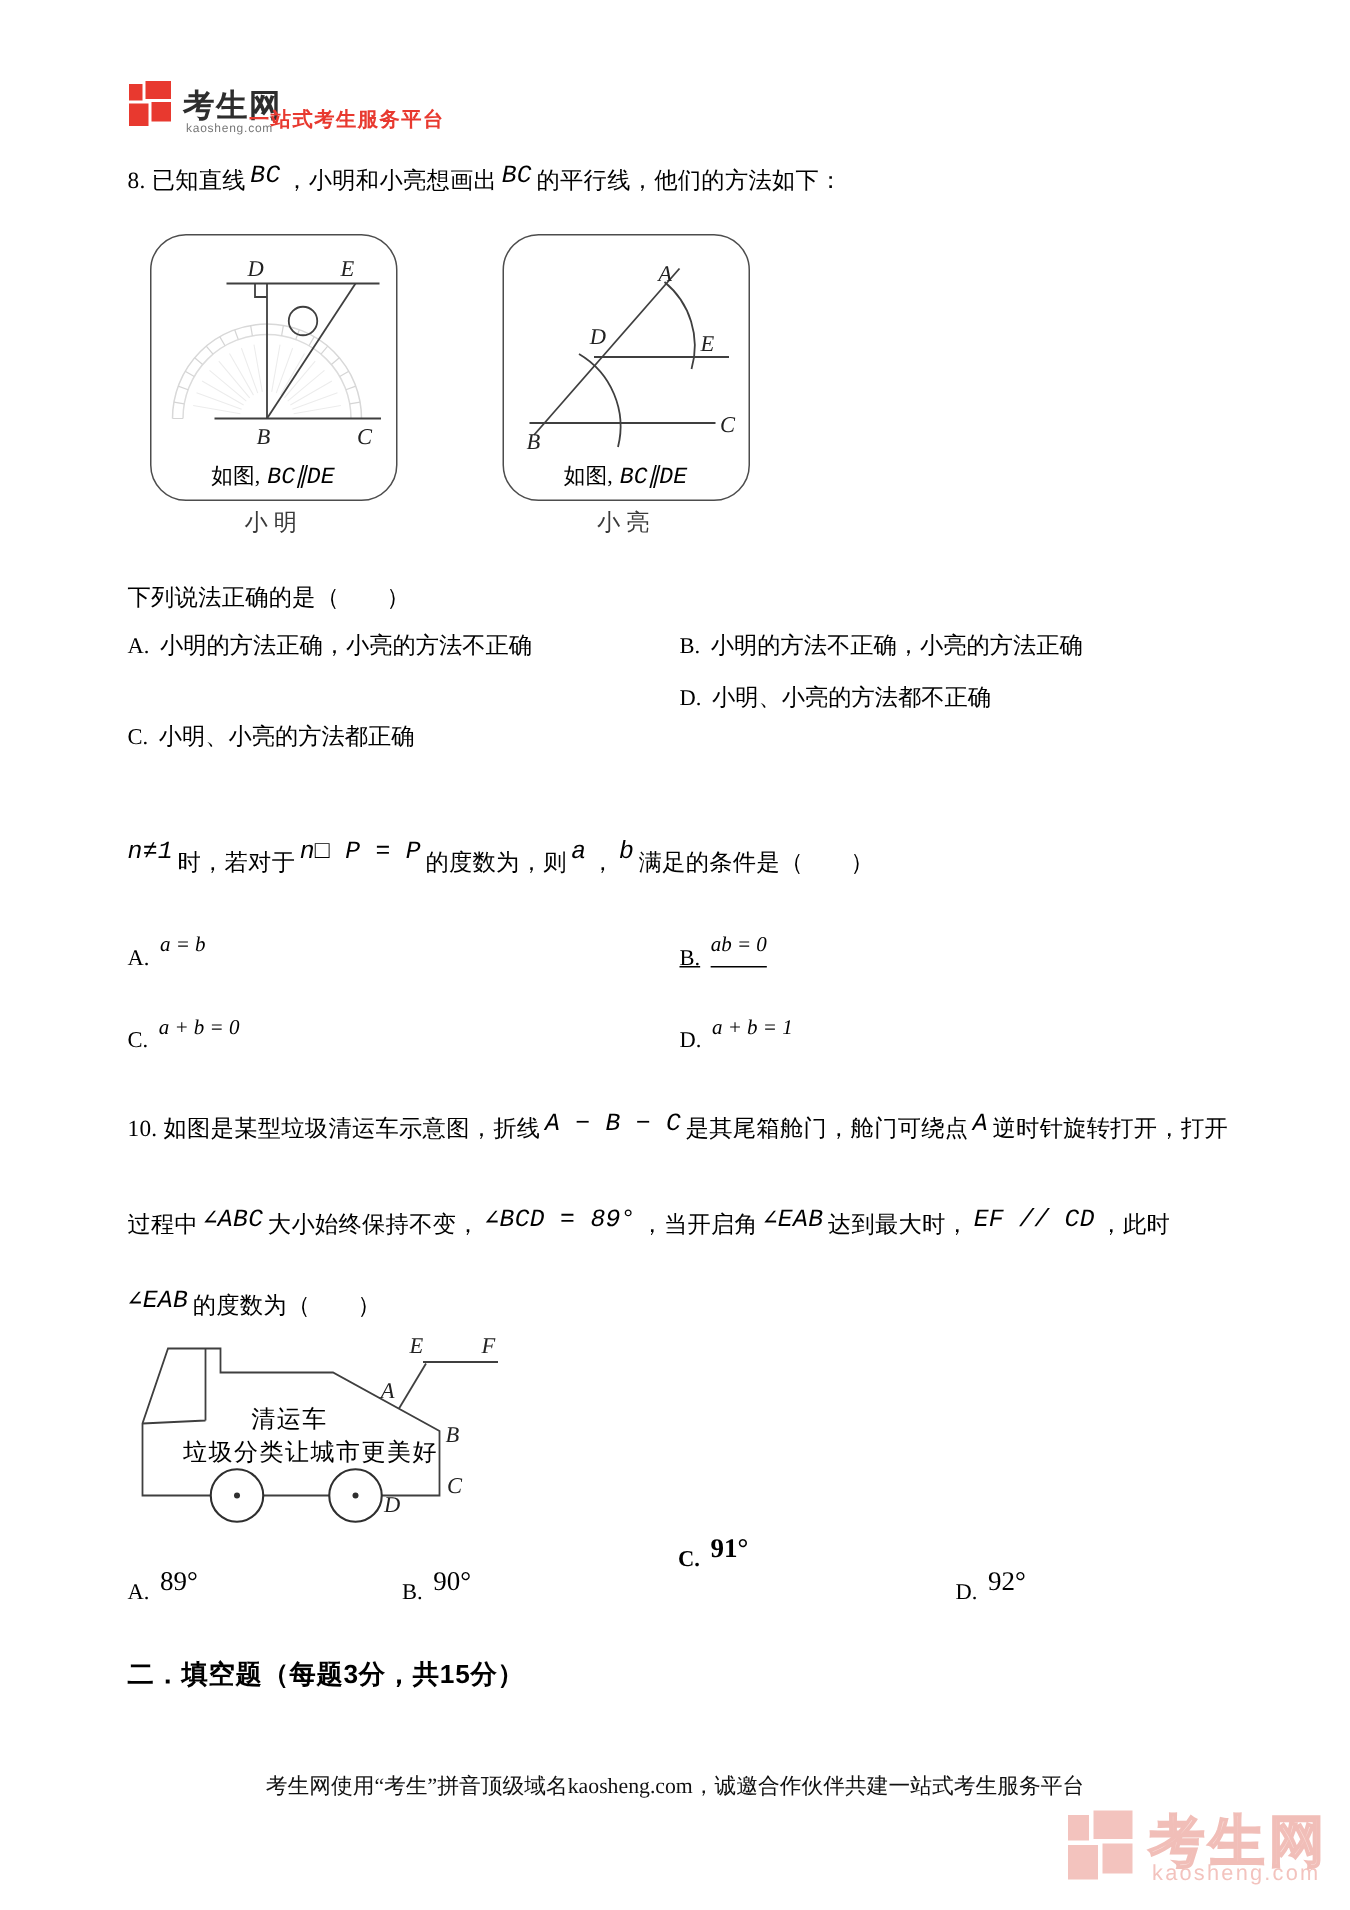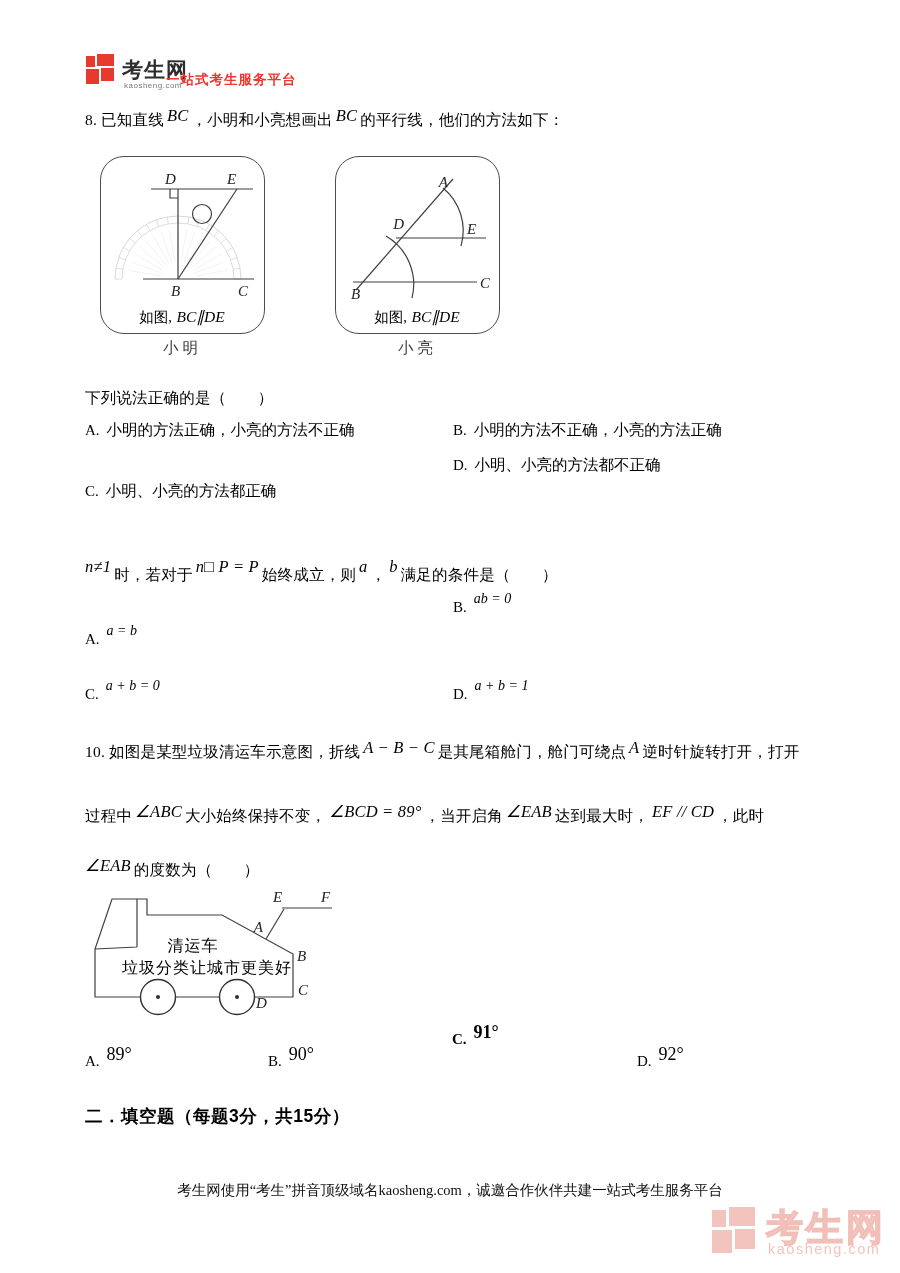--- a/index.html
+++ b/index.html
@@ -5,21 +5,21 @@
   * { box-sizing: border-box; }
   html, body { margin: 0; padding: 0; }
   body {
     width: 900px; height: 1273px; position: relative; overflow: hidden;
     background: #ffffff; color: #000;
     font-family: "Liberation Serif", "DejaVu Serif", serif;
   }
   .abs { position: absolute; }
   .line { font-size: 15.5px; white-space: nowrap; letter-spacing: 0.2px; }
   .m {
-    font-family: Liberation Serif, serif;
+    font-family: Liberation Mono, monospace;
     font-style: italic; font-size: 16.5px; margin: 0 3px; text-align: center;
   }
   .r4 { position: relative; top: -4px; }
   .r8 { position: relative; top: -8px; }
   .gap-l { margin-left: 10px; }
 
   
   .logo { left: 86px; top: 54px; width: 300px; height: 46px; }
   .blk { position: absolute; background: #e8392f; }
   .logo-site { position: absolute; left: 36px; top: 2px; font-family: "Liberation Sans", "DejaVu Sans", sans-serif; font-weight: bold; font-size: 21px; color: #2d2d2d; letter-spacing: 1px; }
@@ -150,24 +150,24 @@
   </div>
   <div class="figname" style="left:335px;">小亮</div>
 
   <div class="abs line" style="left:85px;top:388px;">下列说法正确的是（　　）</div>
   <div class="abs opt" style="left:85px;top:420px;"><span class="lab">A.</span><span class="txt">小明的方法正确，小亮的方法不正确</span></div>
   <div class="abs opt" style="left:453px;top:420px;"><span class="lab">B.</span><span class="txt">小明的方法不正确，小亮的方法正确</span></div>
   <div class="abs opt" style="left:85px;top:481px;"><span class="lab">C.</span><span class="txt">小明、小亮的方法都正确</span></div>
   <div class="abs opt" style="left:453px;top:455px;"><span class="lab">D.</span><span class="txt">小明、小亮的方法都不正确</span></div>
 
   <div class="abs line" style="left:85px;top:565px;">
-    <span class="m r8" style="margin-left:0;">n≠1</span><span>时，若对于</span><span class="m r8">n□ P = P</span><span>始终成立，则</span><span class="m r8">a</span><span>，</span><span class="m r8">b</span><span>满足的条件是（　　）</span>
+    <span class="m r8" style="margin-left:0;">n≠1</span><span>时，若对于</span><span class="m r8">n□ P = P</span><span>的度数为，则</span><span class="m r8">a</span><span>，</span><span class="m r8">b</span><span>满足的条件是（　　）</span>
   </div>
   <div class="abs opt" style="left:85px;top:630px;"><span class="lab">A.</span><span class="q9f">a = b</span></div>
-  <div class="abs opt" style="left:453px;top:598px;"><span class="lab">B.</span><span class="q9f">ab = 0</span></div>
+  <div class="abs opt" style="left:453px;top:630px;text-decoration:underline;"><span class="lab">B.</span><span class="q9f">ab = 0</span></div>
   <div class="abs opt" style="left:85px;top:685px;"><span class="lab">C.</span><span class="q9f">a + b = 0</span></div>
   <div class="abs opt" style="left:453px;top:685px;"><span class="lab">D.</span><span class="q9f">a + b = 1</span></div>
 
   <div class="abs line" style="left:85px;top:742px;">
     <span>10. 如图是某型垃圾清运车示意图，折线</span><span class="m r4">A − B − C</span><span>是其尾箱舱门，舱门可绕点</span><span class="m r4">A</span><span>逆时针旋转打开，打开</span>
   </div>
   <div class="abs line" style="left:85px;top:806px;">
     <span>过程中</span><span class="m r4">∠ABC</span><span>大小始终保持不变，</span><span class="m r4">∠BCD = 89°</span><span>，当开启角</span><span class="m r4">∠EAB</span><span>达到最大时，</span><span class="m r4">EF // CD</span><span>，此时</span>
   </div>
   <div class="abs line" style="left:85px;top:860px;">

